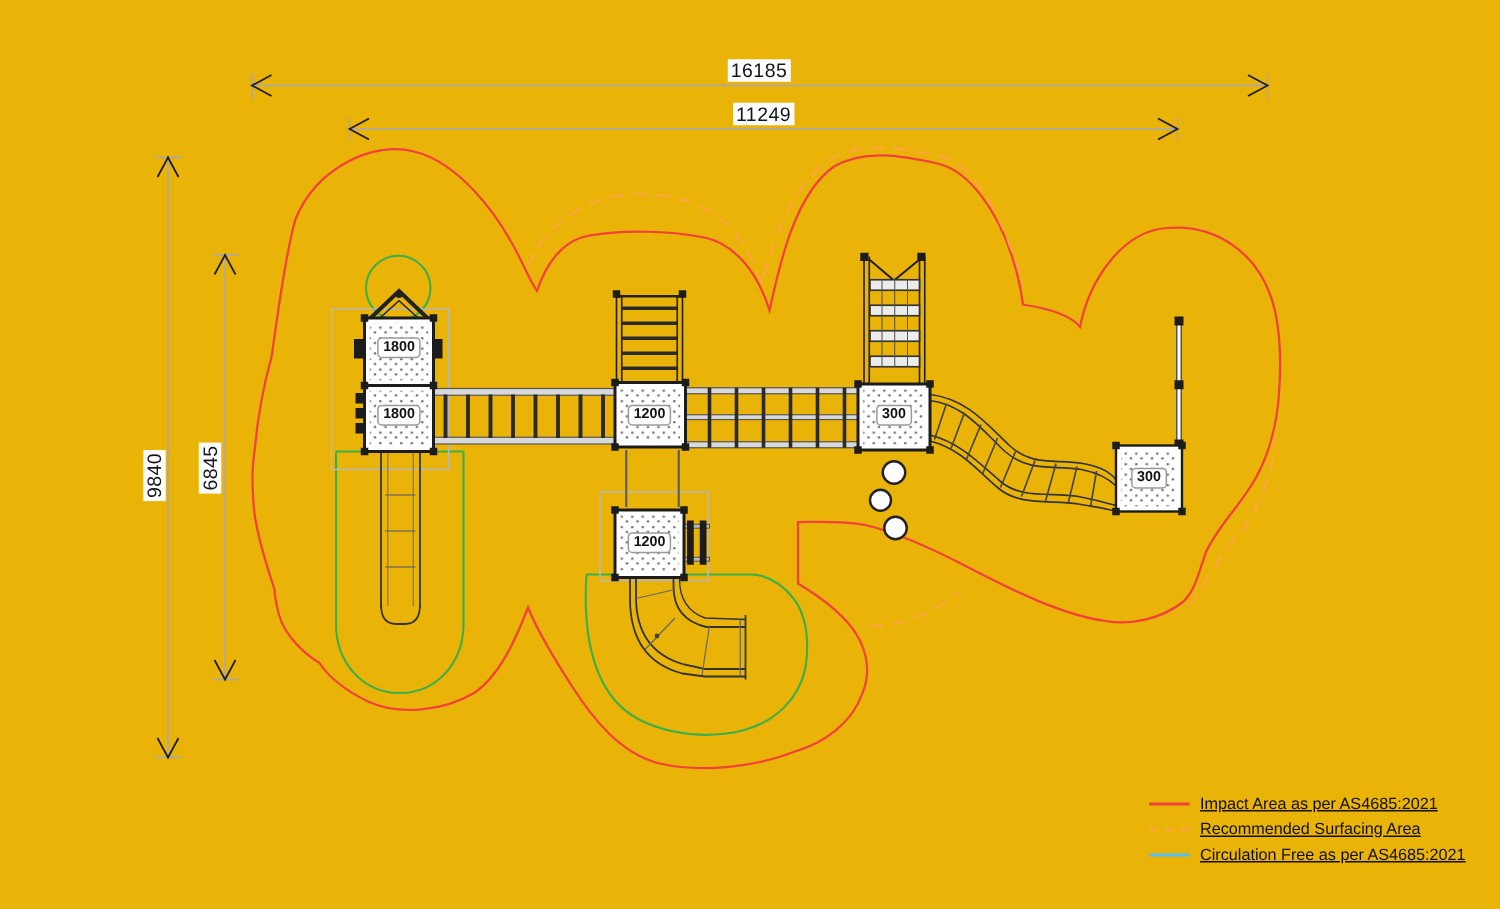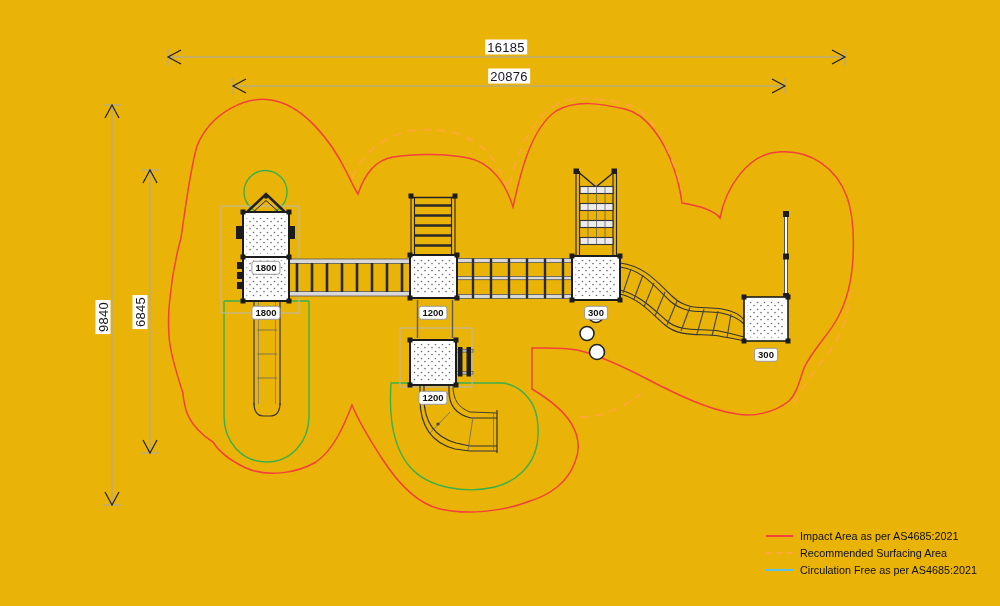--- a/index.html
+++ b/index.html
@@ -9,26 +9,26 @@
   }
   .plan{position:absolute;left:0;top:0;}
   .dim-text{
     position:absolute;transform:translate(-50%,-50%);
     font-size:13px;color:#15151f;letter-spacing:.3px;white-space:nowrap;background:#fff;padding:0 2px;
   }
   .dim-text.vert{transform:translate(-50%,-50%) rotate(-90deg);}
   .plat-label{
     position:absolute;transform:translate(-50%,-50%);
     background:#fff;border:1px solid #9a9a9a;border-radius:3px;
-    font-size:9.5px;font-weight:bold;color:#111;padding:1px 3px;line-height:1.1;white-space:nowrap;margin-top:36px;
+    font-size:9.5px;font-weight:bold;color:#111;padding:1px 3px;line-height:1.1;white-space:nowrap;
   }
   .legend{position:absolute;left:766px;top:527px;}
   .legend-row{display:flex;align-items:center;height:17px;}
   .legend-swatch{width:27px;height:0;border-top:2px solid #000;margin-right:7px;flex:none;}
-  .legend-label{font-size:10.8px;color:#101010;white-space:nowrap;}
+  .legend-label{font-size:10.8px;color:#101010;white-space:nowrap;text-decoration:underline;}
 </style>
 </head>
 <body>
 
 <div class="canvas">
 
   <svg class="plan" width="1000" height="606" viewBox="0 0 1000 606" xmlns="http://www.w3.org/2000/svg">
     <defs>
       <pattern id="dots" width="7" height="7" patternUnits="userSpaceOnUse">
         <circle cx="1.5" cy="1.5" r="0.8" fill="#6a6a6a"></circle>
@@ -298,21 +298,21 @@
         <rect x="413.5" y="343.5" width="39" height="38" fill="url(#dots)"></rect>
         <rect x="407.5" y="337.5" width="5" height="5" fill="#1c1c1c"></rect>
         <rect x="453.5" y="337.5" width="5" height="5" fill="#1c1c1c"></rect>
         <rect x="407.5" y="382.5" width="5" height="5" fill="#1c1c1c"></rect>
         <rect x="453.5" y="382.5" width="5" height="5" fill="#1c1c1c"></rect>
       </g>
     </g>
   </svg>
 
   <div class="dim-text" style="left:506px;top:47px;">16185</div>
-  <div class="dim-text" style="left:509px;top:76px;">20876</div>
+  <div class="dim-text" style="left:509px;top:76px;">11249</div>
   <div class="dim-text vert" style="left:103px;top:317px;">9840</div>
   <div class="dim-text vert" style="left:140px;top:312px;">6845</div>
 
   <div class="plat-label" style="left:266px;top:232px;">1800</div>
   <div class="plat-label" style="left:266px;top:277px;">1800</div>
   <div class="plat-label" style="left:433px;top:277px;">1200</div>
   <div class="plat-label" style="left:596px;top:277px;">300</div>
   <div class="plat-label" style="left:766px;top:319px;">300</div>
   <div class="plat-label" style="left:433px;top:362px;">1200</div>
 

